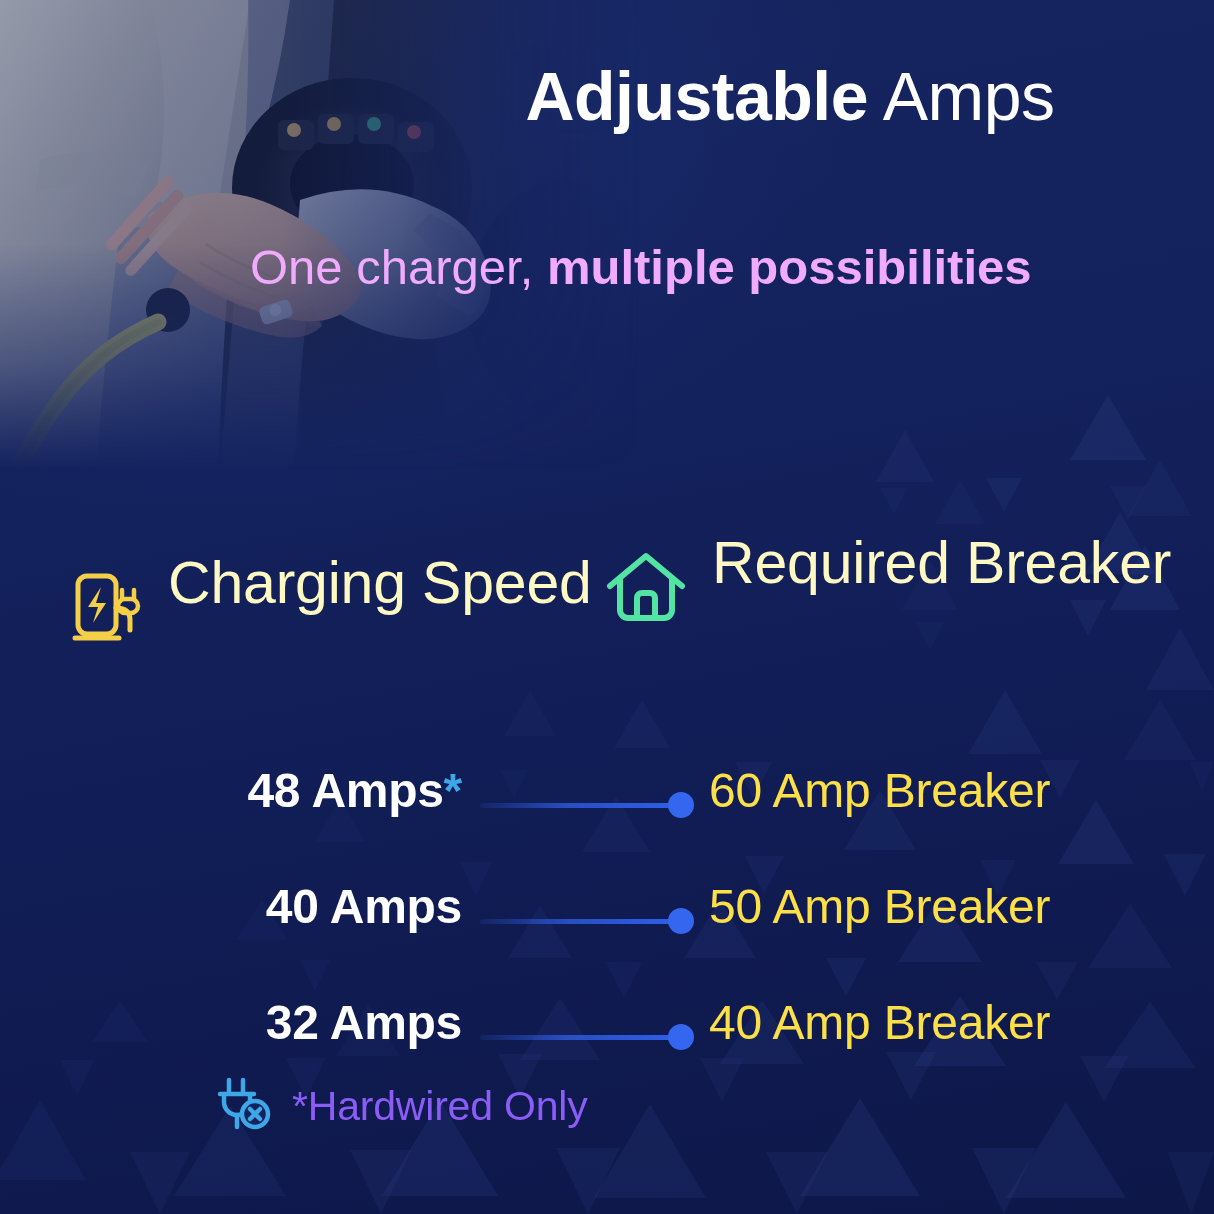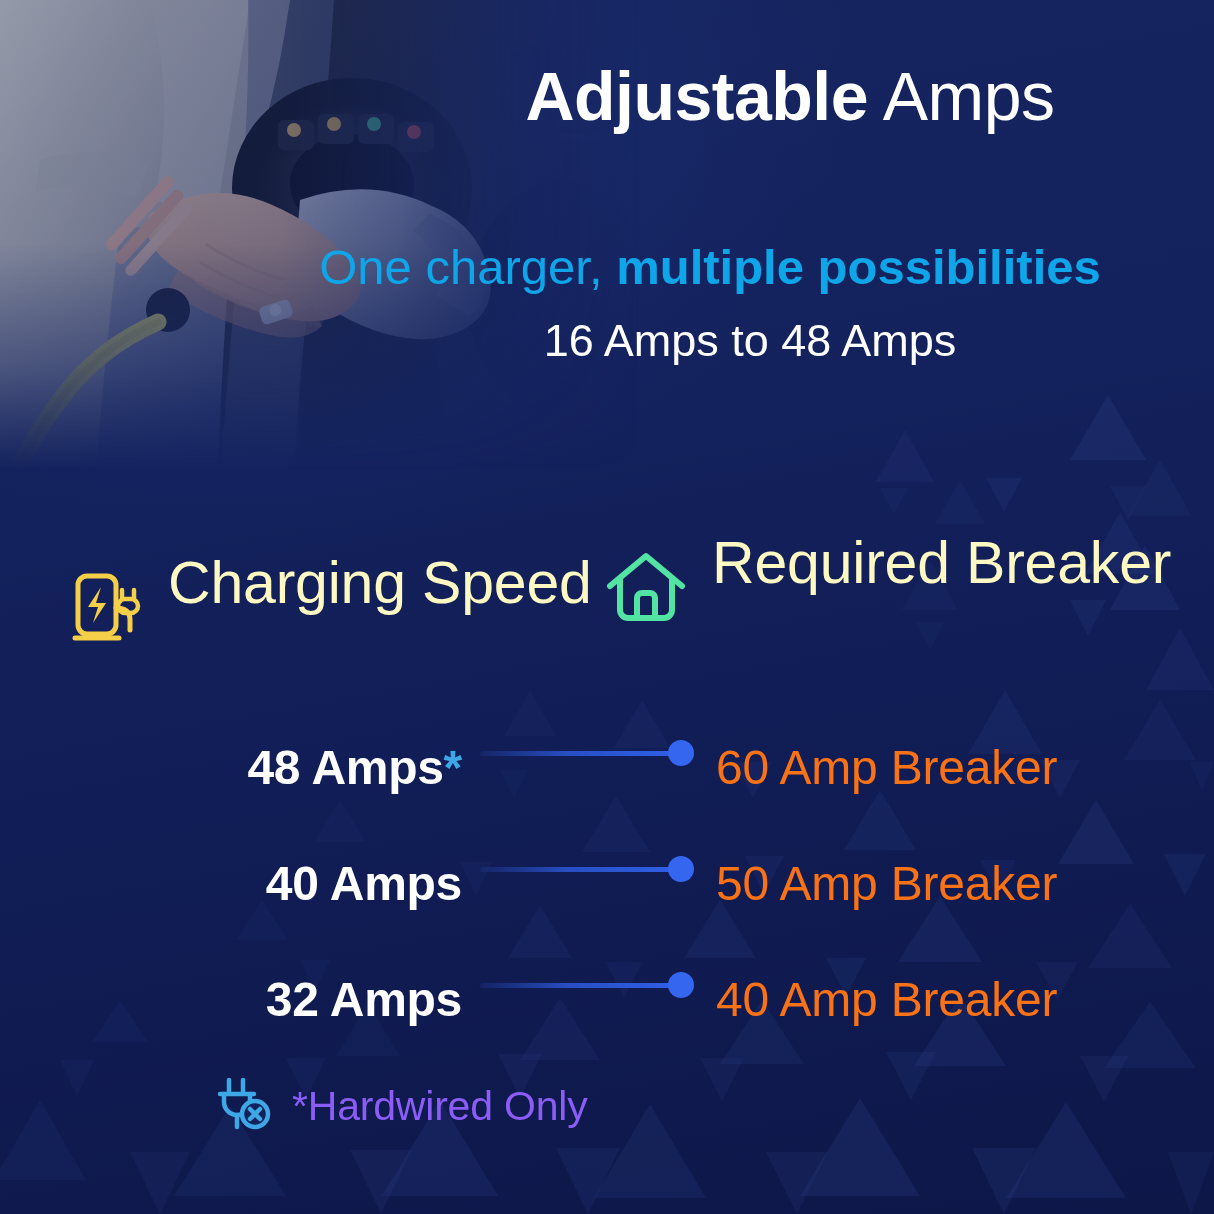--- a/index.html
+++ b/index.html
@@ -69,22 +69,21 @@
     white-space: nowrap;
   }
   .title .b { font-weight: 700; }
   .title .n { font-weight: 400; }
 
   .sub1 {
     position: absolute;
     left: 250px;
     top: 238px;
     width: 920px;
-    text-align: center;
-    color: #0ea5e9;
+    color: #f0abfc;
     font-size: 49px;
     line-height: 1.2;
     white-space: nowrap;
   }
   .sub1 .n { font-weight: 400; }
   .sub1 .b { font-weight: 700; }
 
   .sub2 {
     position: absolute;
     left: 330px;
@@ -116,21 +115,21 @@
     letter-spacing: -0.2px;
   }
 
   
   .row {
     position: absolute;
     left: 0;
     width: 1214px;
     height: 78px;
     display: flex;
-    align-items: flex-start;
+    align-items: flex-end;
   }
   .row-1 { top: 740px; }
   .row-2 { top: 856px; }
   .row-3 { top: 972px; }
 
   .amps {
     width: 480px;
     padding-right: 18px;
     box-sizing: border-box;
     text-align: right;
@@ -164,22 +163,22 @@
     position: absolute;
     right: 4px;
     top: 0;
     width: 26px;
     height: 26px;
     border-radius: 50%;
     background: #3566ef;
   }
 
   .breaker {
-    margin-left: 18px;
-    color: #f97316;
+    margin-left: 11px;
+    color: #fde047;
     font-size: 48px;
     font-weight: 300;
     letter-spacing: -0.2px;
     white-space: nowrap;
   }
 
   
   .footnote {
     position: absolute;
     left: 210px;
@@ -383,21 +382,20 @@
   </div>
 
   <div class="title">
     <span class="b">Adjustable</span><span class="n"> Amps</span>
   </div>
 
   <div class="sub1">
     <span class="n">One charger, </span><span class="b">multiple possibilities</span>
   </div>
 
-  <div class="sub2">16 Amps to 48 Amps</div>
 
   <div class="col-head left">
     <span class="col-icon">
       <svg width="72" height="80" viewBox="0 0 72 80" fill="none" aria-hidden="true">
         <rect x="6" y="8" width="38" height="58" rx="9" stroke="#F5CF47" stroke-width="5"></rect>
         <path d="M3 70 H47" stroke="#F5CF47" stroke-width="5" stroke-linecap="round"></path>
         <path d="M29 19 L16 39 H26 L21 55 L34 35 H24 Z" fill="#F5CF47"></path>
         <path d="M44 40 q14 0 14 12 v10" stroke="#F5CF47" stroke-width="5" fill="none" stroke-linecap="round"></path>
         <path d="M50 22 v9 M62 22 v9" stroke="#F5CF47" stroke-width="4.5" stroke-linecap="round"></path>
         <rect x="46" y="31" width="20" height="14" rx="7" stroke="#F5CF47" stroke-width="4.5"></rect>

